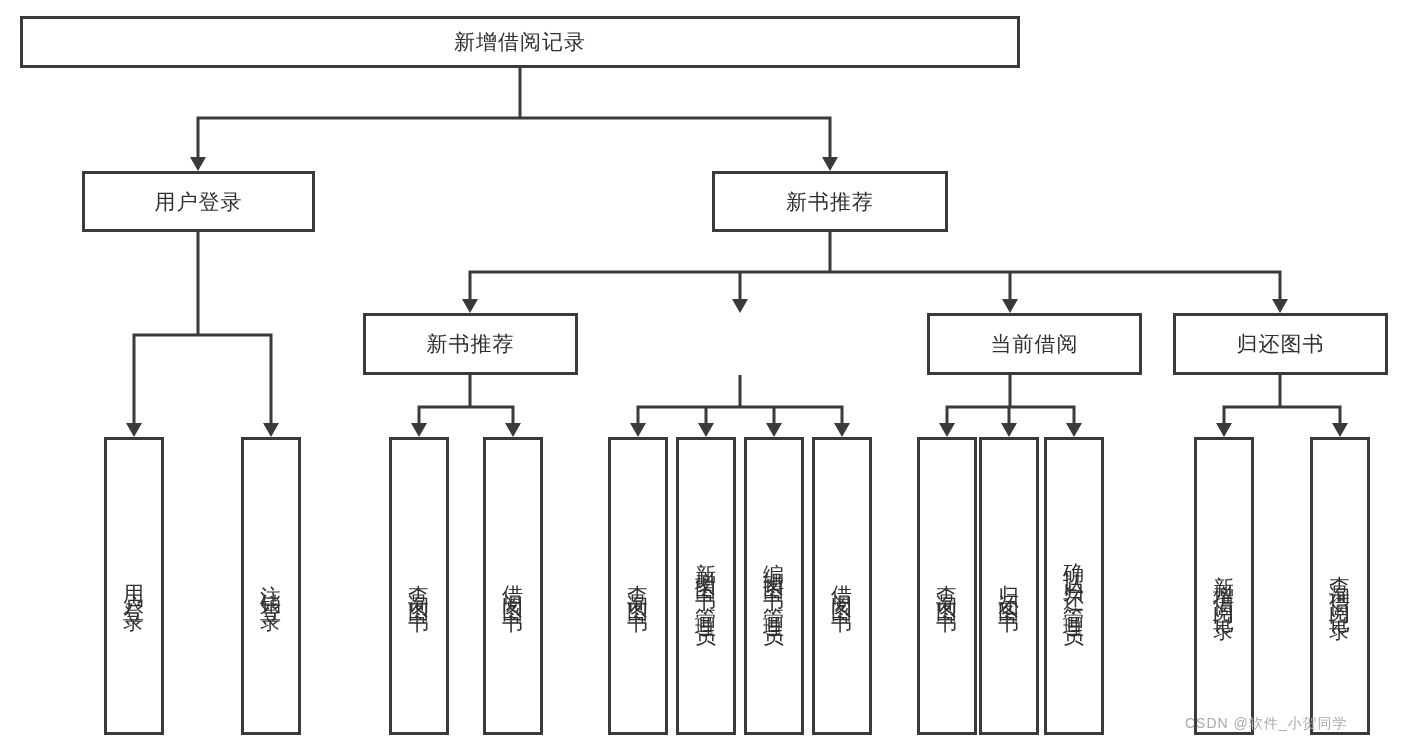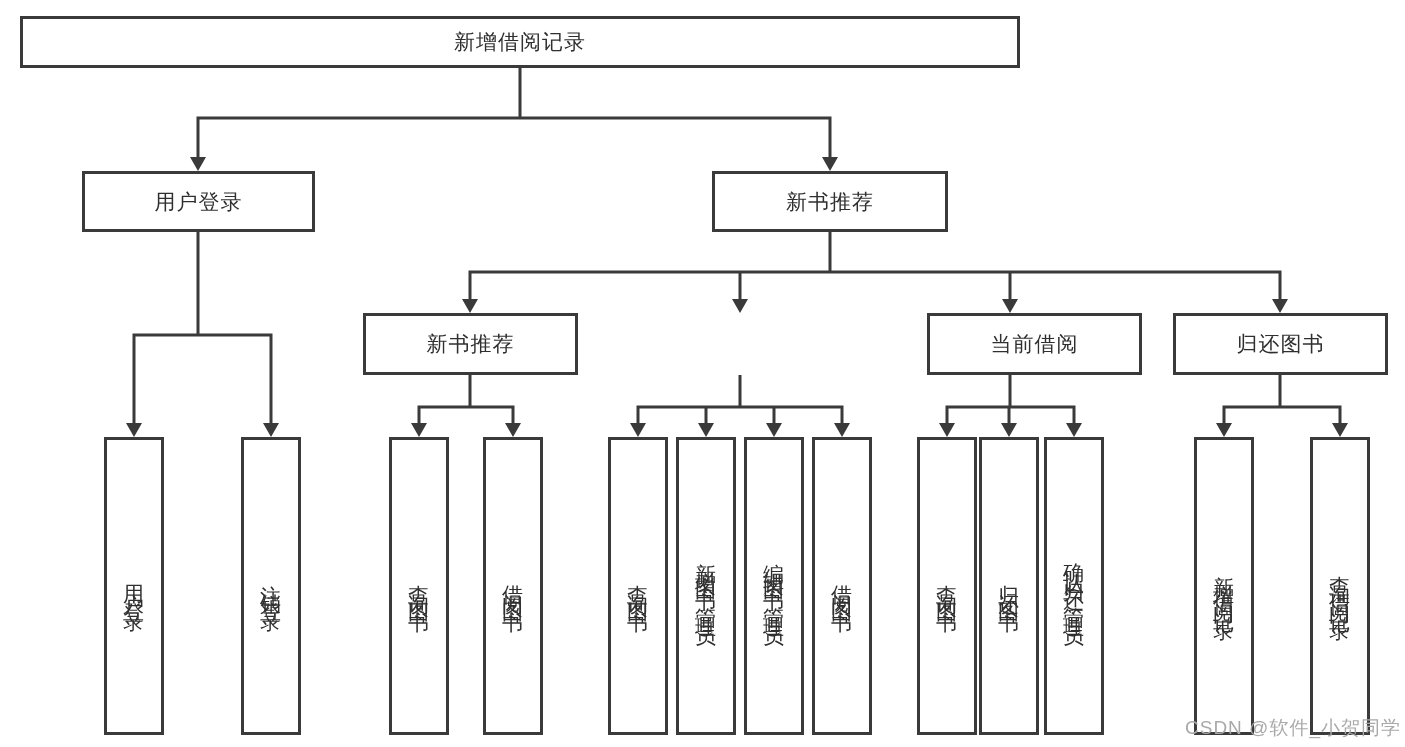--- a/index.html
+++ b/index.html
@@ -44,21 +44,21 @@
   svg.connectors{
     position:absolute;left:0;top:0;width:1405px;height:747px;
     color:var(--line);
     z-index:1;
   }
   svg.connectors path.wire{fill:none;stroke:currentColor;stroke-width:3;}
   svg.connectors path.head{fill:currentColor;stroke:none;}
   .watermark{
     position:absolute;
     left:1185px;top:715px;
-    font-size:19px;
+    font-size:14px;
     color:var(--watermark);
     letter-spacing:1px;
     z-index:5;
     white-space:nowrap;
   }
 </style>
 </head>
 <body>
 
 <div class="canvas">

